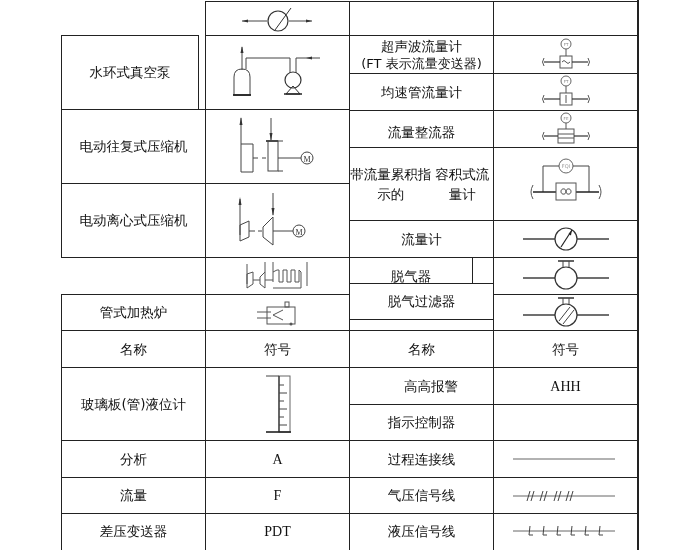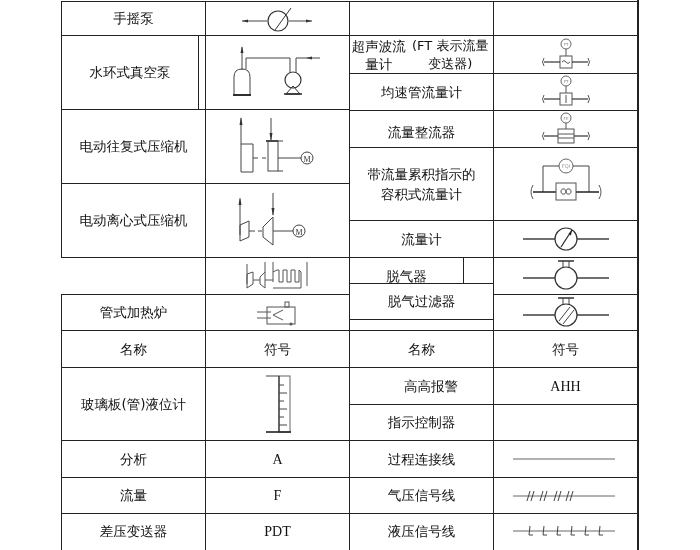--- a/index.html
+++ b/index.html
@@ -11,23 +11,20 @@
           font-size:13.5px; line-height:19px; background:#fff; }
   .latin { font-family:"Liberation Serif","DejaVu Serif",serif; font-size:14px; }
   .sym svg { display:block; }
   .outer-right { position:absolute; left:637px; top:0; width:2px; height:550px; background:#222; }
 </style>
 </head>
 <body>
 
 <div class="grid">
 
-  <div class="cell" style="left:0;top:0;width:145px;height:35px">
-      <span>手摇泵</span>
-    </div>
   <div class="cell sym" style="left:144px;top:0;width:145px;height:35px">
     <svg width="80" height="30" viewBox="0 0 80 30">
       <line x1="4" y1="17" x2="29" y2="17" stroke="#444" stroke-width="1"></line>
       <polygon points="4,17 10,15.5 10,18.5" fill="#333"></polygon>
       <line x1="51" y1="17" x2="74" y2="17" stroke="#444" stroke-width="1"></line>
       <polygon points="74,17 68,15.5 68,18.5" fill="#333"></polygon>
       <circle cx="40" cy="17" r="10" fill="none" stroke="#333" stroke-width="1.2"></circle>
       <line x1="37" y1="26" x2="53" y2="4" stroke="#333" stroke-width="1"></line>
     </svg>
   </div>
@@ -163,21 +160,21 @@
     </div>
   <div class="cell latin" style="left:144px;top:512px;width:145px;height:48px;align-items:flex-start;padding-top:8px">
       <span>PDT</span>
     </div>
 
   <div class="cell" style="left:288px;top:0;width:145px;height:35px">
       <span></span>
     </div>
   <div class="cell" style="left:432px;top:0;width:145px;height:35px"></div>
 
-  <div class="cell" style="left:288px;top:34px;width:145px;height:39px;flex-direction:row;line-height:18px">
+  <div class="cell" style="left:288px;top:34px;width:145px;height:39px;flex-direction:column;line-height:18px">
     <span>超声波流量计</span>
     <span style="font-size:13px">(FT 表示流量变送器)</span>
   </div>
   <div class="cell sym" style="left:432px;top:34px;width:145px;height:39px">
     <svg width="60" height="36" viewBox="0 0 60 36">
       <circle cx="30" cy="7" r="5" fill="none" stroke="#666"></circle>
       <text x="30" y="9" font-size="4" text-anchor="middle" fill="#888">FT</text>
       <line x1="30" y1="12" x2="30" y2="19" stroke="#555"></line>
       <rect x="24" y="19" width="12" height="12" fill="none" stroke="#555"></rect>
       <path d="M26,25 Q28,22 30,25 Q32,28 34,25" fill="none" stroke="#555"></path>
@@ -216,21 +213,21 @@
       <rect x="22" y="18" width="16" height="14" fill="none" stroke="#555"></rect>
       <line x1="22" y1="23" x2="38" y2="23" stroke="#555"></line>
       <line x1="22" y1="27" x2="38" y2="27" stroke="#555"></line>
       <line x1="8" y1="25" x2="22" y2="25" stroke="#333" stroke-width="1.2"></line>
       <line x1="38" y1="25" x2="52" y2="25" stroke="#333" stroke-width="1.2"></line>
       <path d="M8,21 Q5,25 8,29" fill="none" stroke="#555"></path>
       <path d="M52,21 Q55,25 52,29" fill="none" stroke="#555"></path>
     </svg>
   </div>
 
-  <div class="cell" style="left:288px;top:146px;width:145px;height:74px;flex-direction:column;line-height:20px">
+  <div class="cell" style="left:288px;top:146px;width:145px;height:74px;flex-direction:row;line-height:20px">
     <span>带流量累积指示的</span>
     <span>容积式流量计</span>
   </div>
   <div class="cell sym" style="left:432px;top:146px;width:145px;height:74px">
     <svg width="90" height="60" viewBox="0 0 90 60">
       <circle cx="45" cy="12" r="7" fill="none" stroke="#666"></circle>
       <text x="45" y="14" font-size="5" text-anchor="middle" fill="#999">FQI</text>
       <polyline points="38,12 22,12 22,38" fill="none" stroke="#444"></polyline>
       <polyline points="52,12 68,12 68,38" fill="none" stroke="#444"></polyline>
       <line x1="12" y1="38" x2="78" y2="38" stroke="#222" stroke-width="1.6"></line>
@@ -247,21 +244,21 @@
   <div class="cell sym" style="left:432px;top:219px;width:145px;height:38px">
     <svg width="90" height="32" viewBox="0 0 90 32">
       <line x1="2" y1="16" x2="34" y2="16" stroke="#222" stroke-width="1.3"></line>
       <line x1="56" y1="16" x2="88" y2="16" stroke="#222" stroke-width="1.3"></line>
       <circle cx="45" cy="16" r="11" fill="none" stroke="#333" stroke-width="1.2"></circle>
       <line x1="40" y1="24" x2="51" y2="7" stroke="#222" stroke-width="1.2"></line>
       <polygon points="51,7 47.5,11 50,12.5" fill="#222"></polygon>
     </svg>
   </div>
 
-  <div class="cell" style="left:288px;top:256px;width:115px;height:38px">
+  <div class="cell" style="left:288px;top:256px;width:124px;height:38px">
       <span>脱气器</span>
     </div>
   <div class="cell sym" style="left:432px;top:256px;width:145px;height:38px">
     <svg width="90" height="34" viewBox="0 0 90 34">
       <line x1="37" y1="2" x2="53" y2="2" stroke="#222" stroke-width="1.4"></line>
       <line x1="42" y1="2" x2="42" y2="8" stroke="#444"></line>
       <line x1="48" y1="2" x2="48" y2="8" stroke="#444"></line>
       <circle cx="45" cy="19" r="11" fill="none" stroke="#333" stroke-width="1.2"></circle>
       <line x1="2" y1="19" x2="34" y2="19" stroke="#222" stroke-width="1.3"></line>
       <line x1="56" y1="19" x2="88" y2="19" stroke="#222" stroke-width="1.3"></line>

